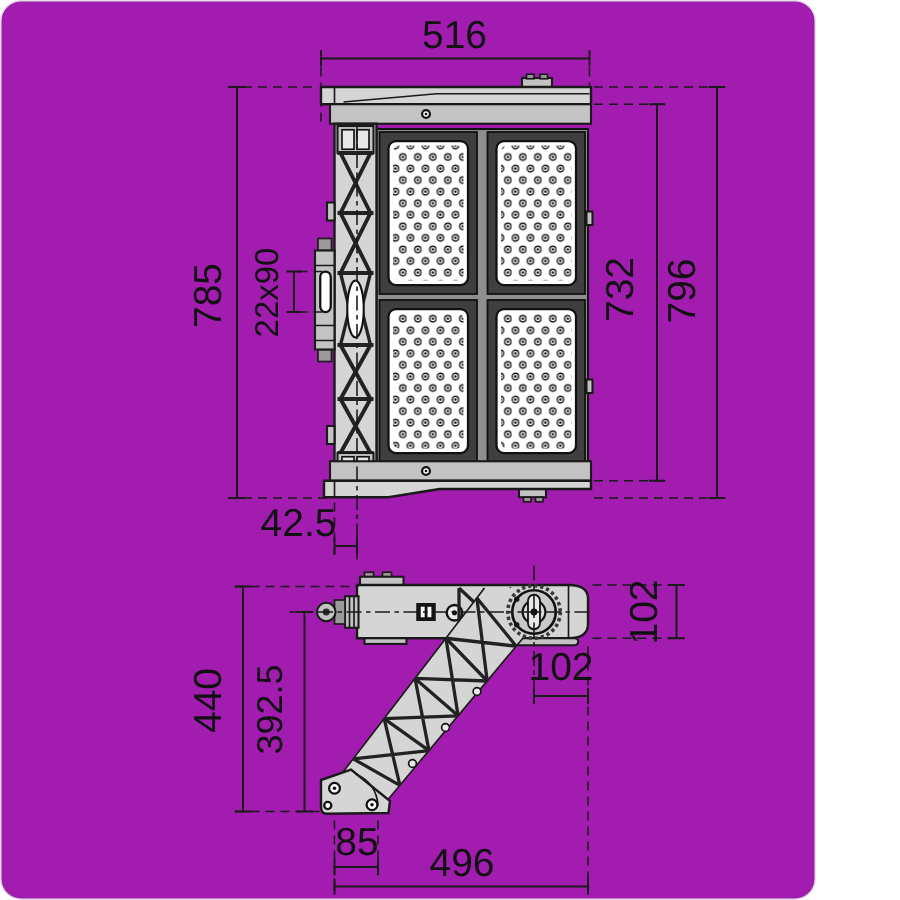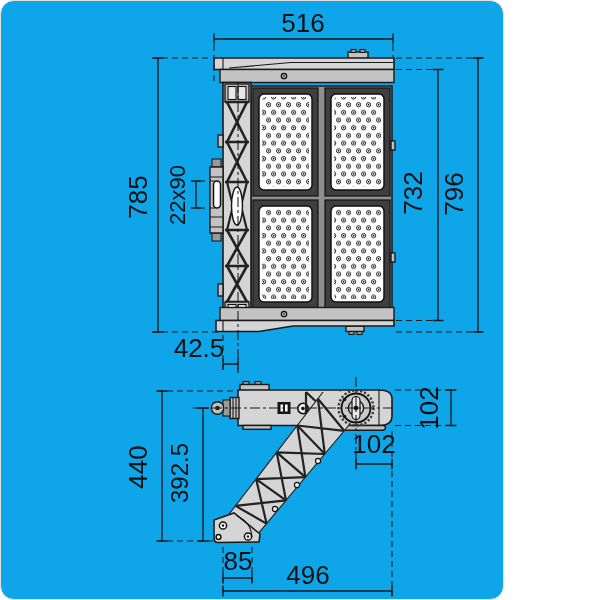--- a/index.html
+++ b/index.html
@@ -1,17 +1,17 @@
 <!DOCTYPE html>
 <html><head>
 <meta charset="utf-8">
 <style>
   html,body{margin:0;padding:0;background:#ffffff;}
   .canvas{
-    width:504px;height:600px;position:relative;background:#0ea5e9;
+    width:544px;height:600px;position:relative;background:#a21caf;
     border:1px solid #e2e2e2;border-radius:14px;box-sizing:border-box;overflow:hidden;
     font-family:"Liberation Sans", sans-serif;
   }
   svg{display:block;}
   .part    {fill:#d5d5d5;stroke:#1a1a1a;stroke-width:1.6;}
   .partM   {fill:#c3c3c3;stroke:#1a1a1a;stroke-width:1.4;}
   .partD   {fill:#9a9a9a;stroke:#1a1a1a;stroke-width:1.1;}
   .frame   {fill:#3f3f3f;stroke:#111111;stroke-width:1.2;}
   .white   {fill:#ffffff;stroke:#111111;stroke-width:1.5;}
   .ln      {stroke:#1a1a1a;stroke-width:1.1;fill:none;}

